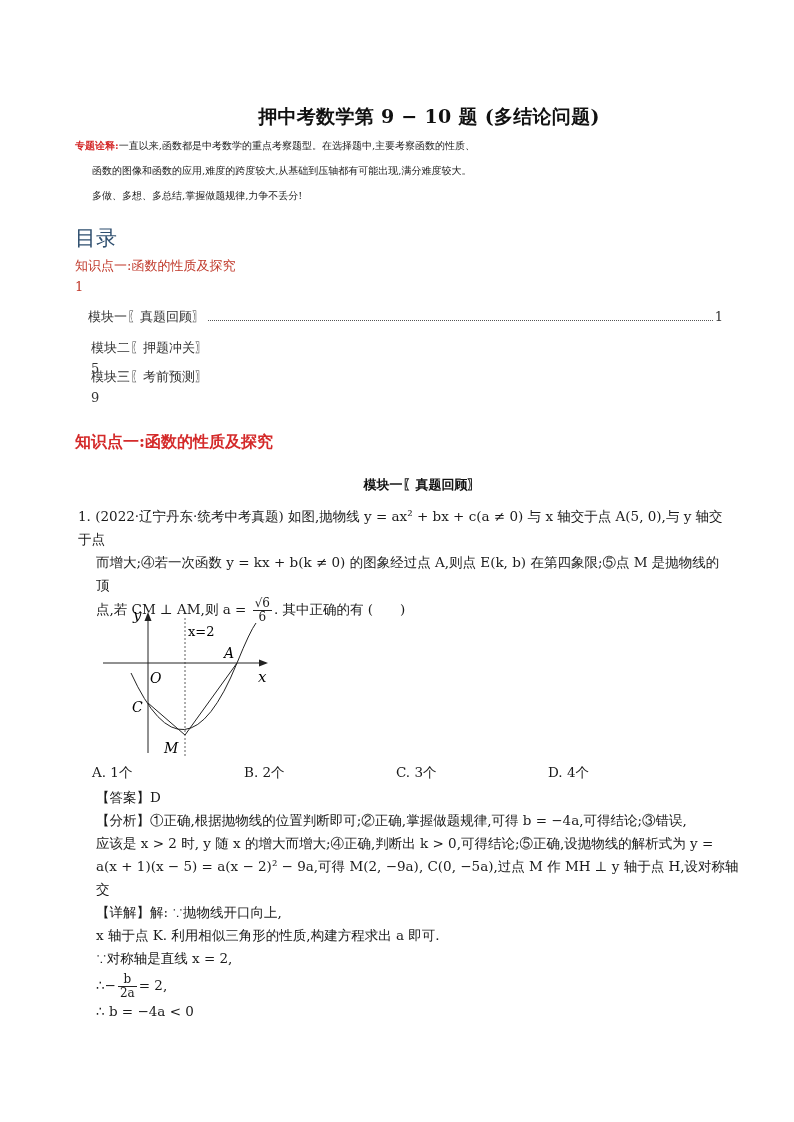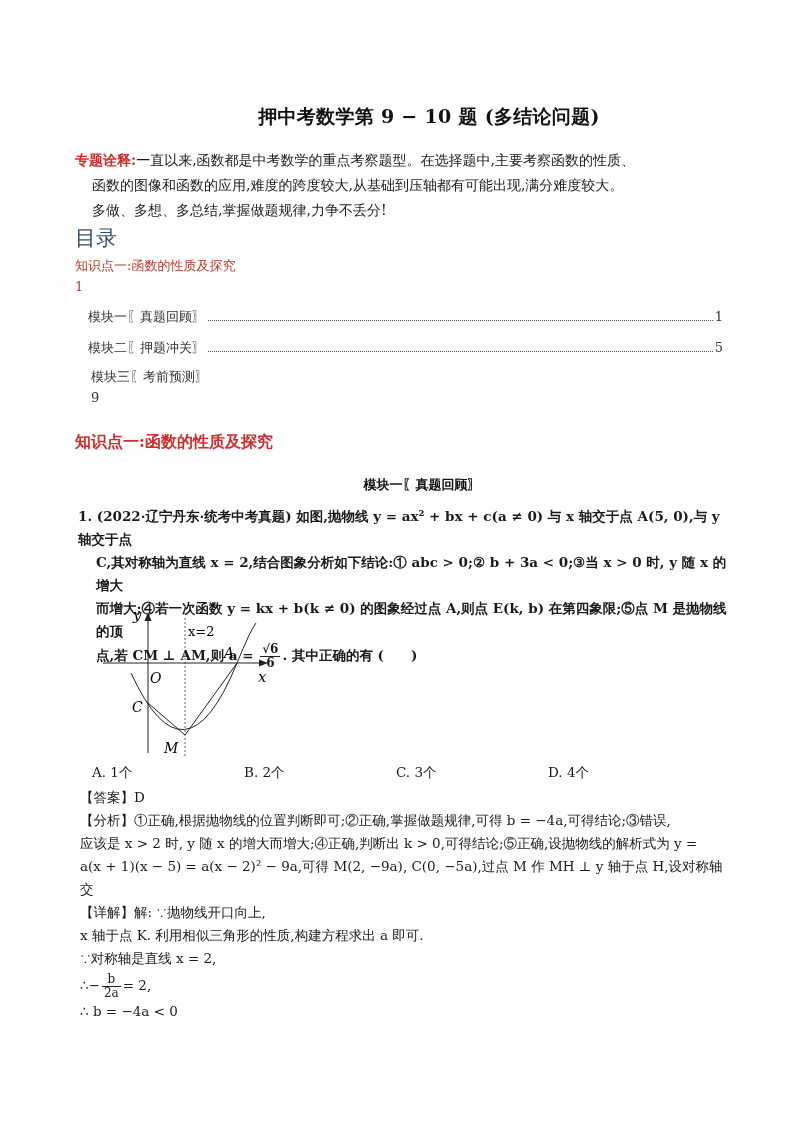--- a/index.html
+++ b/index.html
@@ -3,48 +3,48 @@
 <meta charset="utf-8">
 <style>
   * { margin: 0; padding: 0; box-sizing: border-box; }
   html, body { width: 794px; height: 1122px; background: #ffffff; overflow: hidden; }
   body { position: relative; font-family: "DejaVu Serif", "Liberation Serif", serif; color: #1a1a1a; }
   .page { position: absolute; left: 0; top: 0; width: 794px; height: 1122px; }
 
   .title { position: absolute; top: 104px; left: 0; width: 794px; text-align: center; padding-left: 64px;
     font-size: 19px; font-weight: bold; color: #111; letter-spacing: 0.3px; }
 
-  .intro { position: absolute; top: 148px; left: 75px; width: 650px; font-size: 14px; line-height: 25px; }
+  .intro { position: absolute; top: 133px; left: 75px; width: 650px; font-size: 10px; line-height: 25px; }
   .intro .lbl { color: #d42a2a; font-weight: bold; }
   .intro .body { color: #1a1a1a; }
   .intro .line { display: block; padding-left: 17px; }
   .intro .line.first { padding-left: 0; }
 
   .toc-h { position: absolute; top: 224px; left: 75px; font-size: 21px; color: #2f4f6f; font-family: "DejaVu Sans", sans-serif; text-align: center; }
   .toc-k { position: absolute; top: 257px; left: 75px; font-size: 13px; color: #c0392b; }
   .toc-1 { position: absolute; top: 279px; left: 75px; font-size: 13px; color: #c0392b; }
   .toc-row { position: absolute; left: 88px; width: 635px; display: flex; align-items: baseline; font-size: 13px; color: #333; }
   .toc-row .dots { flex: 1; border-bottom: 1px dotted #555; margin: 0 2px 3px 3px; height: 1px; }
 
   .kp-h { position: absolute; top: 432px; left: 75px; font-size: 16px; font-weight: bold; color: #d42a2a; }
   .mod-h { position: absolute; top: 476px; left: 0; width: 794px; text-align: center; padding-left: 50px; font-size: 13px; font-weight: bold; color: #111; }
 
-  .q { position: absolute; top: 505px; left: 78px; width: 650px; font-size: 13.5px; line-height: 23px; font-weight: bold; }
+  .q { position: absolute; top: 505px; left: 78px; width: 650px; font-size: 13.5px; line-height: 23px; }
   .q .line { display: block; padding-left: 18px; }
   .q .line.first { padding-left: 0; }
   .frac { display: inline-block; vertical-align: middle; text-align: center; font-size: 12px; line-height: 13px; margin: 0 2px; }
   .frac .num { display: block; border-bottom: 1px solid #222; padding: 0 2px; }
   .frac .den { display: block; padding: 0 2px; }
 
   .graph { position: absolute; top: 603px; left: 98px; width: 180px; height: 155px; }
 
   .opts { position: absolute; top: 764px; left: 92px; width: 640px; font-size: 13.5px; display: flex; }
   .opts span { width: 152px; }
 
-  .ans { position: absolute; left: 80px; width: 650px; font-size: 13.5px; line-height: 23px; }
+  .ans { position: absolute; left: 96px; width: 650px; font-size: 13.5px; line-height: 23px; }
   .ans .line { display: block; }
 </style>
 </head>
 <body>
 
 <div class="page">
 
   <div class="title">押中考数学第 9 − 10 题 (多结论问题)</div>
 
   <div class="intro">
@@ -55,37 +55,36 @@
 
   <div class="toc-h">目录</div>
   <div class="toc-k">知识点一:函数的性质及探究</div>
   <div class="toc-1">1</div>
 
   <div class="toc-row" style="top:308px;">
     <span>模块一〖真题回顾〗</span>
     <span class="dots"></span>
     <span>1</span>
   </div>
-  <div class="toc-row" style="top:339px;">
+  <div class="toc-row" style="top:339px;flex-direction:column;">
     <span>模块二〖押题冲关〗</span>
     <span class="dots"></span>
     <span>5</span>
   </div>
   <div class="toc-row" style="top:368px;flex-direction:column;">
     <span>模块三〖考前预测〗</span>
     <span class="dots"></span>
     <span>9</span>
   </div>
 
   <div class="kp-h">知识点一:函数的性质及探究</div>
   <div class="mod-h">模块一〖真题回顾〗</div>
 
   <div class="q">
     <span class="line first"><span>1.</span> <span>(2022·辽宁丹东·统考中考真题) 如图,抛物线 y = ax² + bx + c(a ≠ 0) 与 x 轴交于点 A(5, 0),与 y 轴交于点</span></span>
-    <span class="line">C,其对称轴为直线 x = 2,结合图象分析如下结论:① abc &gt; 0;② b + 3a &lt; 0;③当 x &gt; 0 时, y 随 x 的增大</span>
     <span class="line">而增大;④若一次函数 y = kx + b(k ≠ 0) 的图象经过点 A,则点 E(k, b) 在第四象限;⑤点 M 是抛物线的顶</span>
     <span class="line"><span>点,若 CM ⊥ AM,则 a =</span>
       <span class="frac"><span class="num">√6</span><span class="den">6</span></span><span>. 其中正确的有 (　　)</span></span>
   </div>
 
   <svg class="graph" viewBox="0 0 180 155">
 
     <line x1="5" y1="60" x2="168" y2="60" stroke="#222" stroke-width="1"></line>
     <polygon points="170,60 161,56.5 161,63.5" fill="#222"></polygon>
 

